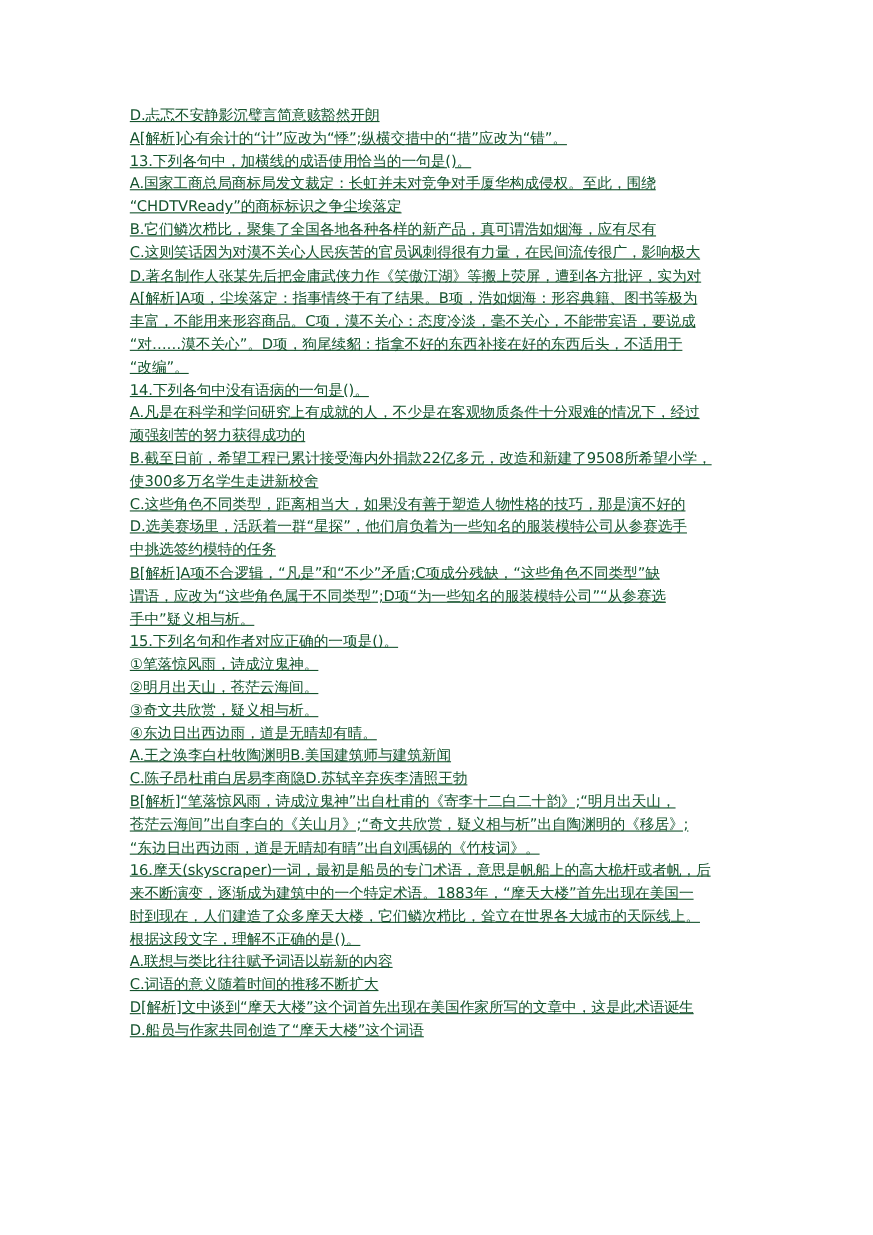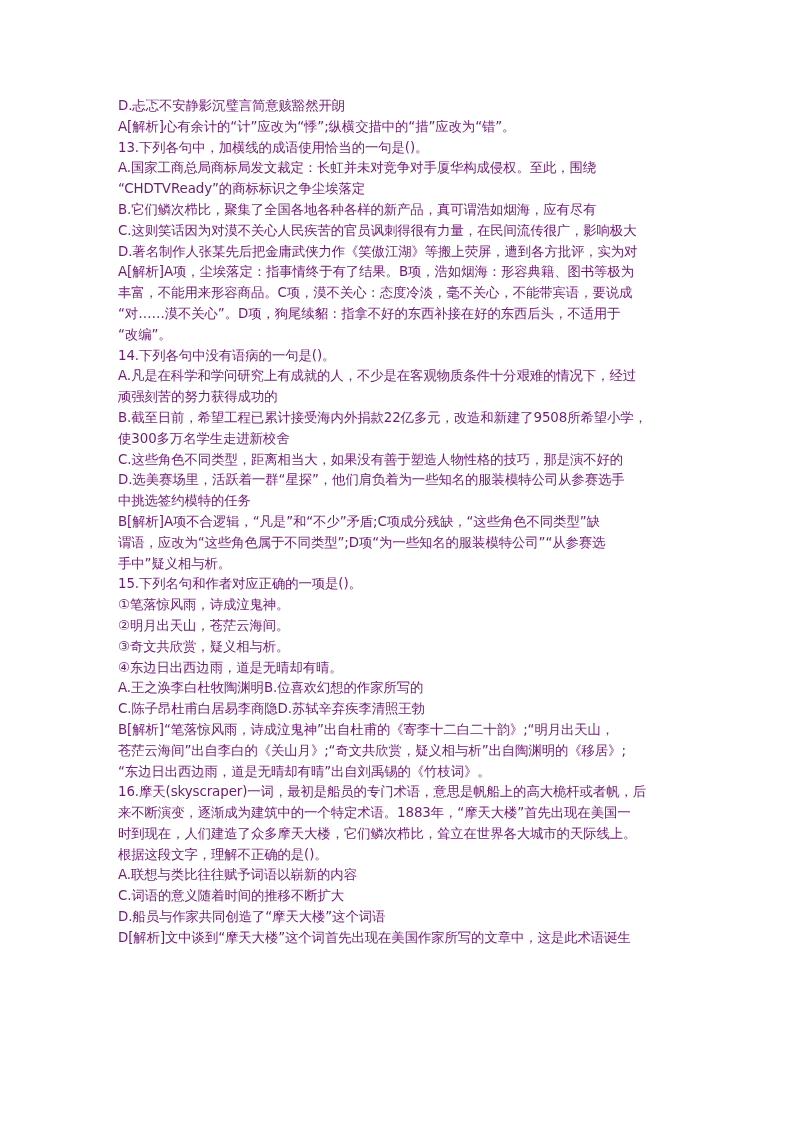--- a/index.html
+++ b/index.html
@@ -5,21 +5,22 @@
   html, body { margin: 0; padding: 0; background: #ffffff; }
   body { width: 794px; height: 1123px; position: relative; overflow: hidden; }
   .page {
     position: absolute;
     left: 118px;
     top: 96px;
     width: 570px;
     font-family: "DejaVu Sans", "Liberation Sans", sans-serif;
     font-size: 13.4px;
     line-height: 20.8px;
-    color: #701a75;
+    color: #14532d;
+    text-decoration: underline;
   }
   .line { white-space: nowrap; height: 20.8px; letter-spacing: -0.1px; }
 </style>
 </head>
 <body>
 
 <div class="page">
   <div class="line">D.忐忑不安静影沉璧言简意赅豁然开朗</div>
   <div class="line">A[解析]心有余计的“计”应改为“悸”;纵横交措中的“措”应改为“错”。</div>
   <div class="line">13.下列各句中，加横线的成语使用恰当的一句是()。</div>
@@ -41,26 +42,26 @@
   <div class="line">D.选美赛场里，活跃着一群“星探”，他们肩负着为一些知名的服装模特公司从参赛选手</div>
   <div class="line">中挑选签约模特的任务</div>
   <div class="line">B[解析]A项不合逻辑，“凡是”和“不少”矛盾;C项成分残缺，“这些角色不同类型”缺</div>
   <div class="line">谓语，应改为“这些角色属于不同类型”;D项“为一些知名的服装模特公司”“从参赛选</div>
   <div class="line">手中”疑义相与析。</div>
   <div class="line">15.下列名句和作者对应正确的一项是()。</div>
   <div class="line">①笔落惊风雨，诗成泣鬼神。</div>
   <div class="line">②明月出天山，苍茫云海间。</div>
   <div class="line">③奇文共欣赏，疑义相与析。</div>
   <div class="line">④东边日出西边雨，道是无晴却有晴。</div>
-  <div class="line">A.王之涣李白杜牧陶渊明B.位喜欢幻想的作家所写的</div>
+  <div class="line">A.王之涣李白杜牧陶渊明B.美国建筑师与建筑新闻</div>
   <div class="line">C.陈子昂杜甫白居易李商隐D.苏轼辛弃疾李清照王勃</div>
   <div class="line">B[解析]“笔落惊风雨，诗成泣鬼神”出自杜甫的《寄李十二白二十韵》;“明月出天山，</div>
   <div class="line">苍茫云海间”出自李白的《关山月》;“奇文共欣赏，疑义相与析”出自陶渊明的《移居》;</div>
   <div class="line">“东边日出西边雨，道是无晴却有晴”出自刘禹锡的《竹枝词》。</div>
   <div class="line">16.摩天(skyscraper)一词，最初是船员的专门术语，意思是帆船上的高大桅杆或者帆，后</div>
   <div class="line">来不断演变，逐渐成为建筑中的一个特定术语。1883年，“摩天大楼”首先出现在美国一</div>
   <div class="line">时到现在，人们建造了众多摩天大楼，它们鳞次栉比，耸立在世界各大城市的天际线上。</div>
   <div class="line">根据这段文字，理解不正确的是()。</div>
   <div class="line">A.联想与类比往往赋予词语以崭新的内容</div>
   <div class="line">C.词语的意义随着时间的推移不断扩大</div>
+  <div class="line">D[解析]文中谈到“摩天大楼”这个词首先出现在美国作家所写的文章中，这是此术语诞生</div>
   <div class="line">D.船员与作家共同创造了“摩天大楼”这个词语</div>
-  <div class="line">D[解析]文中谈到“摩天大楼”这个词首先出现在美国作家所写的文章中，这是此术语诞生</div>
 </div>
 
 </body></html>

